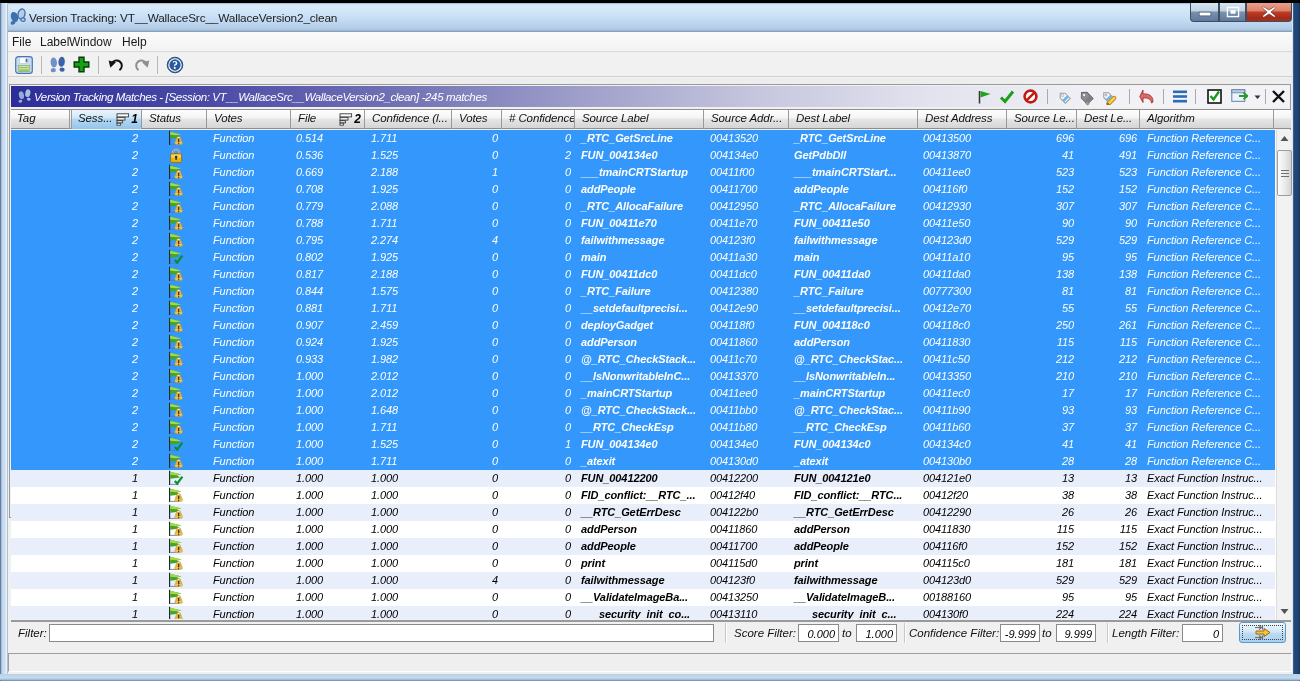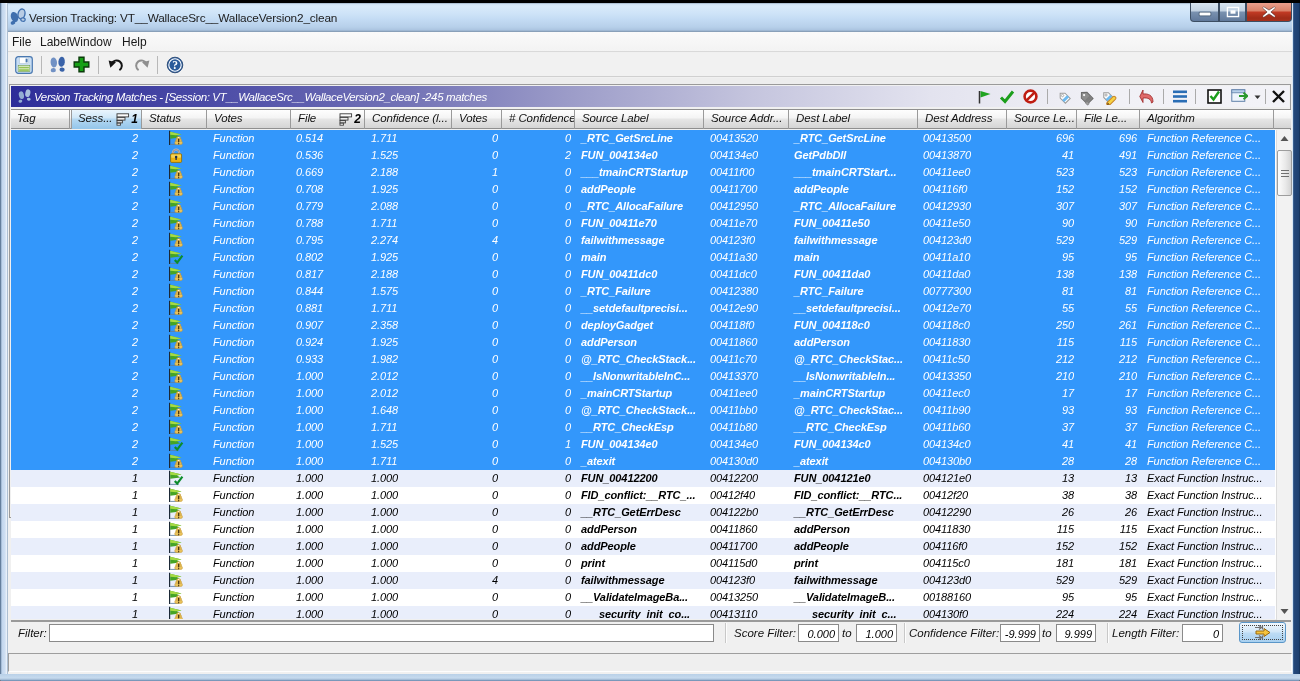--- a/index.html
+++ b/index.html
@@ -276,21 +276,21 @@
 <div class="hc" style="left:779px;width:128px">
           <span class="ht">Dest Label</span>
         </div>
 <div class="hc" style="left:908px;width:88px">
           <span class="ht">Dest Address</span>
         </div>
 <div class="hc" style="left:997px;width:69px">
           <span class="ht">Source Le...</span>
         </div>
 <div class="hc" style="left:1067px;width:62px">
-          <span class="ht">File Le...</span>
+          <span class="ht">Dest Le...</span>
         </div>
 <div class="hc" style="left:1130px;width:133px">
           <span class="ht">Algorithm</span>
         </div>
     </div>
     <div id="tbody">
 <div class="row rsel" style="top:0px">
           <div class="c" style="left:60px;width:67px;text-align:right">2</div>
           <div class="ci" style="left:156px"><svg width="18" height="16" viewBox="0 0 18 16">
               <path d="M2.6 0.8 V15" stroke="#1b2836" stroke-width="1.2"></path>
@@ -607,21 +607,21 @@
                 <rect x="9.6" y="6.8" width="4" height="2.6" rx="1.2" fill="#eac35c"></rect>
                 <rect x="8.7" y="8.9" width="5.8" height="2.7" rx="1.2" fill="#e8bd4e"></rect>
                 <rect x="7.8" y="11.2" width="7.6" height="3.2" rx="1.3" fill="#eac35c"></rect>
               </g>
               <rect x="10.9" y="7.1" width="1.4" height="1.2" rx="0.5" fill="#fdf6e0"></rect>
               <rect x="11" y="8.6" width="1.3" height="3.8" rx="0.6" fill="#4a3714"></rect>
               <rect x="11" y="13" width="1.3" height="1.3" rx="0.5" fill="#4a3714"></rect>
             </svg></div>
           <div class="c" style="left:202px">Function</div>
           <div class="c" style="left:285px">0.907</div>
-          <div class="c" style="left:360px">2.358</div>
+          <div class="c" style="left:360px">2.459</div>
           <div class="c" style="left:442px;width:45px;text-align:right">0</div>
           <div class="c" style="left:492px;width:68px;text-align:right">0</div>
           <div class="c b" style="left:570px">deployGadget</div>
           <div class="c" style="left:699px">004118f0</div>
           <div class="c b" style="left:783px">FUN_004118c0</div>
           <div class="c" style="left:912px">004118c0</div>
           <div class="c" style="left:997px;width:66px;text-align:right">250</div>
           <div class="c" style="left:1067px;width:59px;text-align:right">261</div>
           <div class="c" style="left:1136px">Function Reference C...</div>
         </div>

